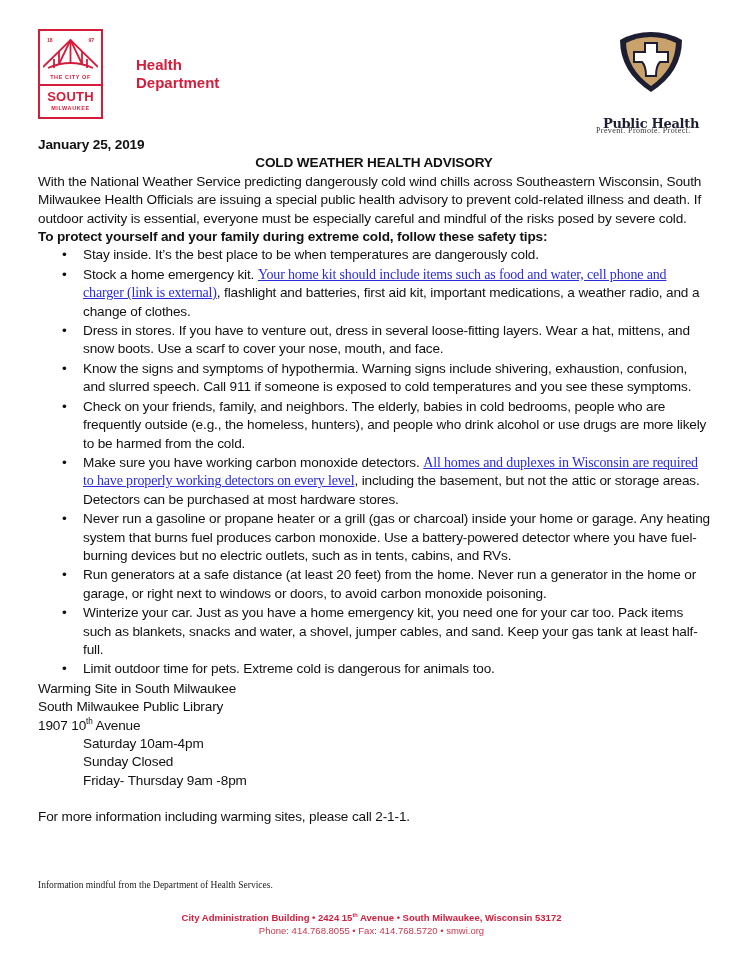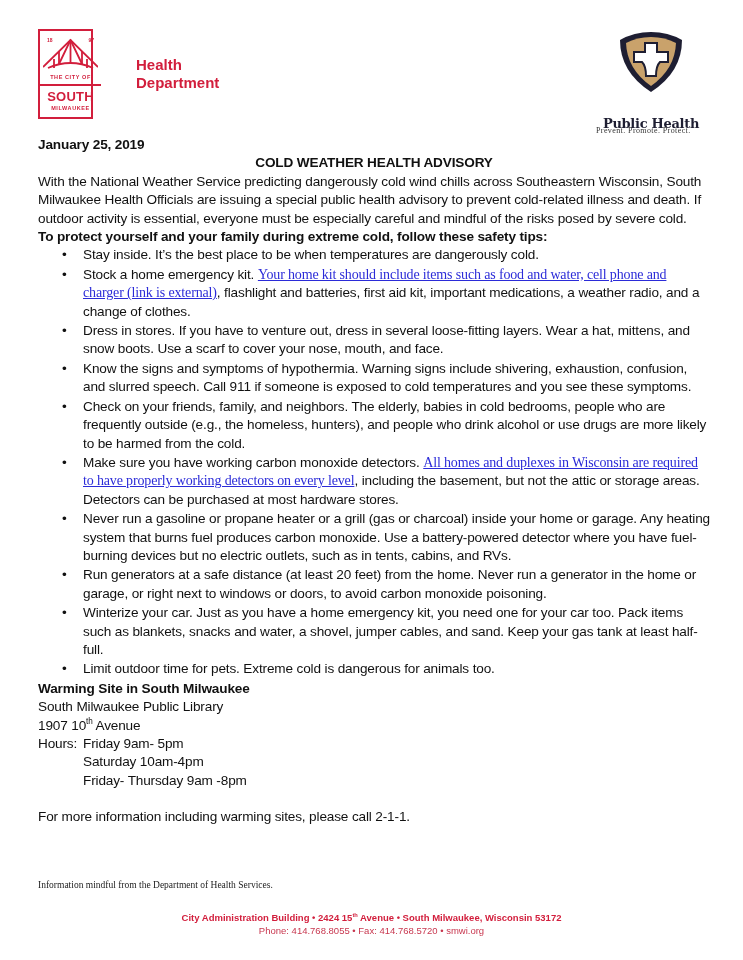--- a/index.html
+++ b/index.html
@@ -1,20 +1,20 @@
 <!DOCTYPE html>
 <html><head>
 <meta charset="utf-8">
 <style>
   * { box-sizing: border-box; margin: 0; padding: 0; }
   html, body { width: 743px; height: 960px; background: #ffffff; overflow: hidden; }
   body { position: relative; font-family: "Liberation Sans", sans-serif; color: #111; }
 
   .letterhead { position: absolute; left: 0; top: 0; width: 743px; height: 130px; }
-  .city-logo { position: absolute; left: 38px; top: 29px; width: 55px; height: 90px; border: 2px solid #d21e3c; }
+  .city-logo { position: absolute; left: 38px; top: 29px; width: 65px; height: 90px; border: 2px solid #d21e3c; }
   .city-logo .upper { position: absolute; left: 0; top: 0; width: 61px; height: 55px; border-bottom: 2px solid #d21e3c; }
   .city-logo svg { position: absolute; left: 3px; top: 3px; }
   .city-logo .year-l { position: absolute; left: 7px; top: 6px; font-size: 5px; color: #d21e3c; font-weight: bold; }
   .city-logo .year-r { position: absolute; right: 7px; top: 6px; font-size: 5px; color: #d21e3c; font-weight: bold; }
   .city-logo .the-city { position: absolute; left: 0; width: 61px; top: 43px; text-align: center; font-size: 5.5px; letter-spacing: 0.6px; color: #d21e3c; font-weight: bold; }
   .city-logo .south { position: absolute; left: 0; width: 61px; top: 58px; text-align: center; font-size: 13px; font-weight: bold; color: #d21e3c; letter-spacing: 0.2px; }
   .city-logo .milw { position: absolute; left: 0; width: 61px; top: 74px; text-align: center; font-size: 5.5px; letter-spacing: 0.6px; font-weight: bold; color: #d21e3c; }
   .dept-name { position: absolute; left: 136px; top: 56px; font-size: 15px; line-height: 18px; font-weight: bold; color: #d21e3c; }
 
   .ph-logo { position: absolute; left: 596px; top: 30px; width: 110px; height: 92px; }
@@ -23,21 +23,21 @@
   .ph-tag { position: absolute; left: 0; top: 96px; width: 110px; text-align: left; font-family: "Liberation Serif", serif; font-size: 8px; color: #333; letter-spacing: 0.4px; }
 
   .content { position: absolute; left: 38px; top: 136px; width: 672px; font-size: 13.6px; line-height: 18.4px; letter-spacing: -0.15px; }
   .date { font-weight: bold; }
   .title { text-align: center; font-weight: bold; }
   .tips-heading { font-weight: bold; }
   ul.tips { list-style: none; padding-left: 45px; }
   ul.tips li { position: relative; margin-bottom: 1px; }
   ul.tips li .bullet { position: absolute; left: -21px; top: 0; }
   a.link { color: #2b2bd8; text-decoration: underline; font-family: "Liberation Serif", serif; font-size: 14px; }
-  .warm-heading { font-weight: bold; }
+  .warm-heading { font-weight: normal; }
   .hours-row { display: flex; }
   .hours-row .hlabel { width: 45px; }
   .indent { padding-left: 45px; }
   .spacer { height: 18px; }
 
   .source-note { position: absolute; left: 38px; top: 880px; font-family: "Liberation Serif", serif; font-size: 9.5px; color: #222; }
   .footer { position: absolute; left: 0; width: 743px; top: 911px; text-align: center; color: #d21e3c; }
   .footer .addr { font-size: 9.5px; font-weight: bold; line-height: 13px; }
   .footer .contact { font-size: 9.5px; line-height: 13px; color: #c8374f; }
   sup { font-size: 0.6em; vertical-align: super; line-height: 0; }
@@ -95,25 +95,22 @@
       <li><span class="bullet">•</span><span>Make sure you have working carbon monoxide detectors. </span><a class="link" href="#">All homes and duplexes in Wisconsin are required to have properly working detectors on every level</a><span>, including the basement, but not the attic or storage areas. Detectors can be purchased at most hardware stores.</span></li>
       <li><span class="bullet">•</span><span>Never run a gasoline or propane heater or a grill (gas or charcoal) inside your home or garage. Any heating system that burns fuel produces carbon monoxide. Use a battery-powered detector where you have fuel-burning devices but no electric outlets, such as in tents, cabins, and RVs.</span></li>
       <li><span class="bullet">•</span><span>Run generators at a safe distance (at least 20 feet) from the home. Never run a generator in the home or garage, or right next to windows or doors, to avoid carbon monoxide poisoning.</span></li>
       <li><span class="bullet">•</span><span>Winterize your car. Just as you have a home emergency kit, you need one for your car too. Pack items such as blankets, snacks and water, a shovel, jumper cables, and sand. Keep your gas tank at least half-full.</span></li>
       <li><span class="bullet">•</span><span>Limit outdoor time for pets. Extreme cold is dangerous for animals too.</span></li>
     </ul>
 
   <div class="warm-heading">Warming Site in South Milwaukee</div>
   <div>South Milwaukee Public Library</div>
   <div><span>1907 10</span><sup>th</sup><span> Avenue</span></div>
-  <div class="hours-row">
-    <span class="hlabel">Hours:</span>
-    <span>Friday 9am- 5pm</span>
-  </div>
   <div class="indent">Saturday 10am-4pm</div>
+  <div class="indent">Sunday Closed</div>
   <div class="indent">Friday- Thursday 9am -8pm</div>
   <div class="spacer"></div>
   <div>For more information including warming sites, please call 2-1-1.</div>
 </div>
 
 <div class="source-note">Information mindful from the Department of Health Services.</div>
 
 <div class="footer">
   <div class="addr"><span>City Administration Building • 2424 15</span><sup>th</sup><span> Avenue • South Milwaukee, Wisconsin 53172</span></div>
   <div class="contact">Phone: 414.768.8055 • Fax: 414.768.5720 • smwi.org</div>

